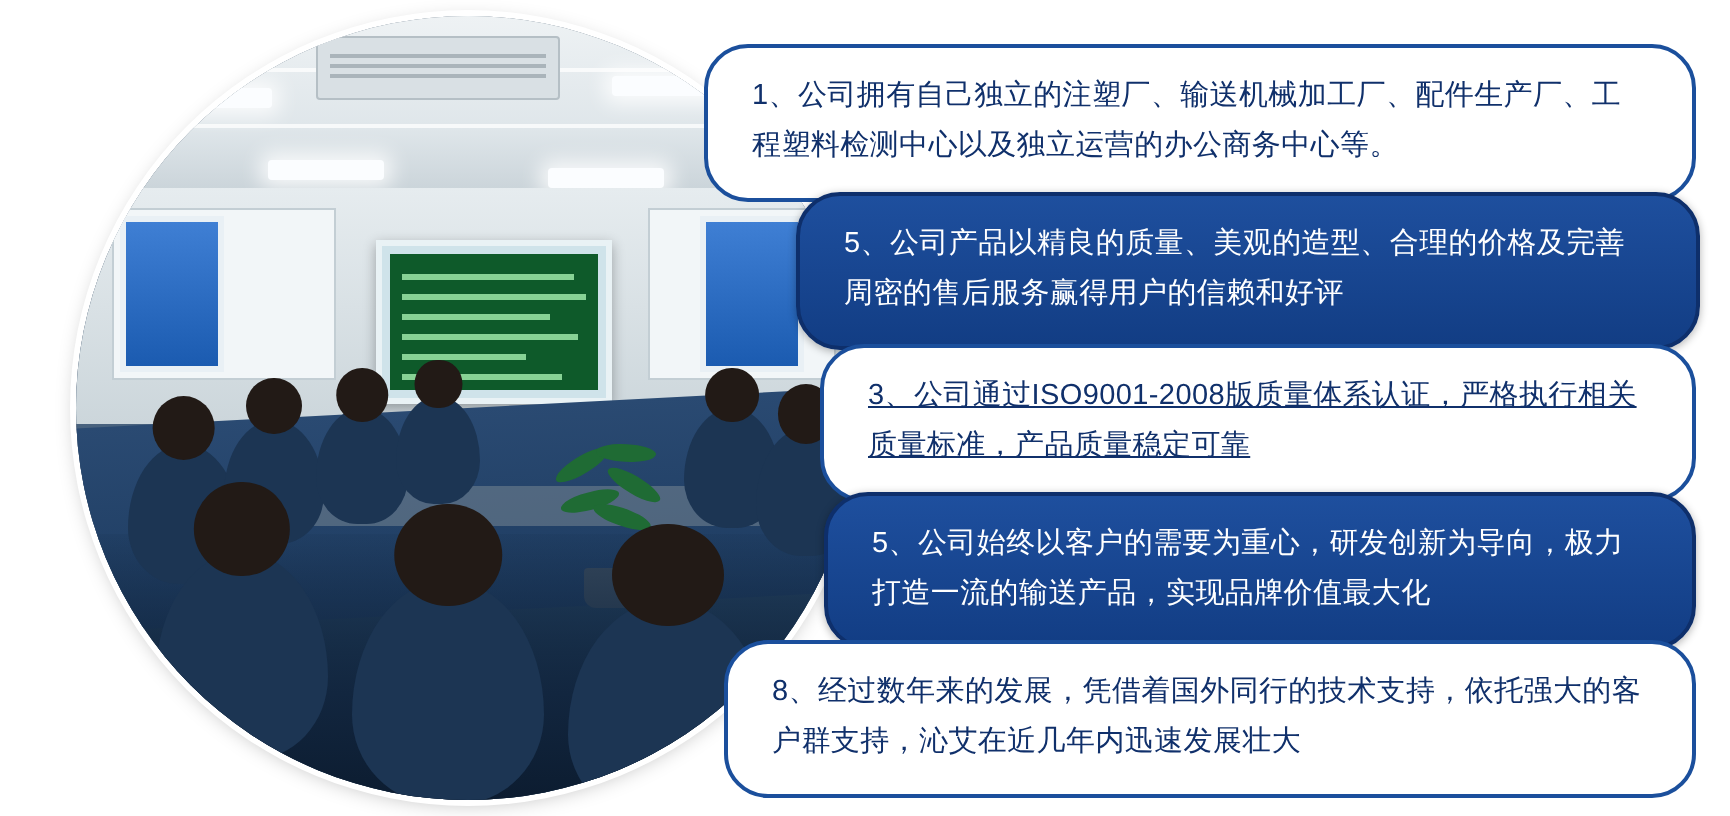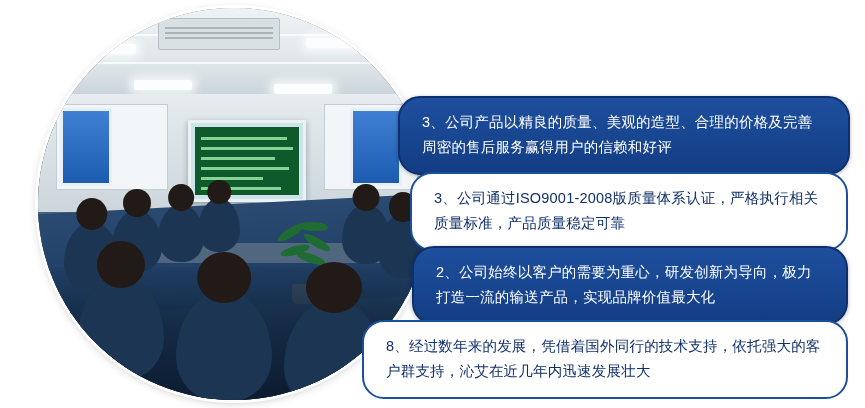--- a/index.html
+++ b/index.html
@@ -181,21 +181,21 @@
     border: 2px solid #0e2f6b;
     color: #ffffff;
     box-shadow: 0 1px 4px rgba(0,0,0,0.3);
   }
   .panel p {
     margin: 0;
   }
 
   #p1 { left: 352px; top: 22px;  width: 496px; }
   #p2 { left: 398px; top: 96px;  width: 452px; }
-  #p3 { left: 410px; top: 172px; width: 438px; }
+  #p3 { left: 410px; top: 172px; width: 438px; text-decoration: underline; }
   #p4 { left: 412px; top: 246px; width: 436px; }
   #p5 { left: 362px; top: 320px; width: 486px; }
 </style>
 </head>
 <body>
 
 <div id="stage">
 
   <div class="photo-circle">
     <div class="photo-inner">
@@ -263,26 +263,29 @@
         </div>
       <div class="person" style="left:138px;top:282px;width:96px;height:112px;">
           <span class="head"></span>
         </div>
       <div class="person" style="left:246px;top:292px;width:100px;height:112px;">
           <span class="head"></span>
         </div>
     </div>
   </div>
 
+  <div class="panel panel-light" id="p1">
+    <p>1、公司拥有自己独立的注塑厂、输送机械加工厂、配件生产厂、工程塑料检测中心以及独立运营的办公商务中心等。</p>
+  </div>
   <div class="panel panel-dark" id="p2">
-    <p>3、公司产品以精良的质量、美观的造型、合理的价格及完善周密的售后服务赢得用户的信赖和好评</p>
+    <p>5、公司产品以精良的质量、美观的造型、合理的价格及完善周密的售后服务赢得用户的信赖和好评</p>
   </div>
   <div class="panel panel-light" id="p3">
     <p>3、公司通过ISO9001-2008版质量体系认证，严格执行相关质量标准，产品质量稳定可靠</p>
   </div>
   <div class="panel panel-dark" id="p4">
-    <p>2、公司始终以客户的需要为重心，研发创新为导向，极力打造一流的输送产品，实现品牌价值最大化</p>
+    <p>5、公司始终以客户的需要为重心，研发创新为导向，极力打造一流的输送产品，实现品牌价值最大化</p>
   </div>
   <div class="panel panel-light" id="p5">
     <p>8、经过数年来的发展，凭借着国外同行的技术支持，依托强大的客户群支持，沁艾在近几年内迅速发展壮大</p>
   </div>
 
 </div>
 
 </body></html>

